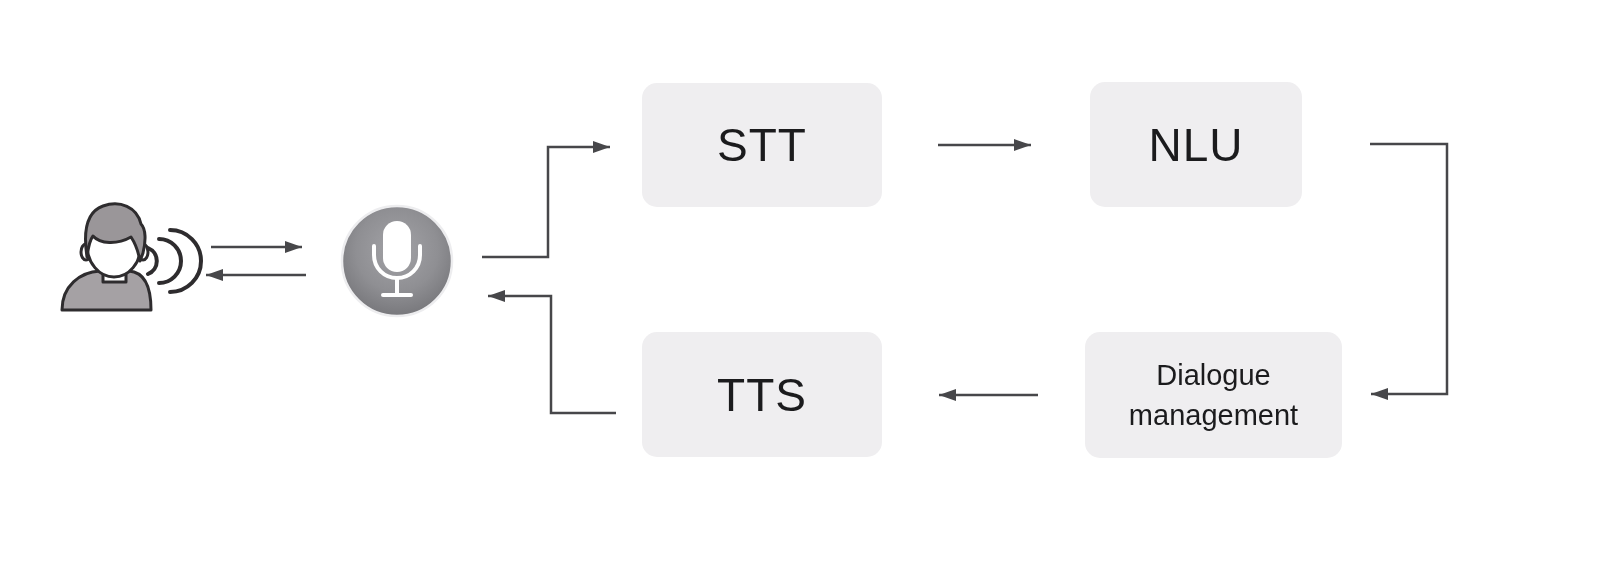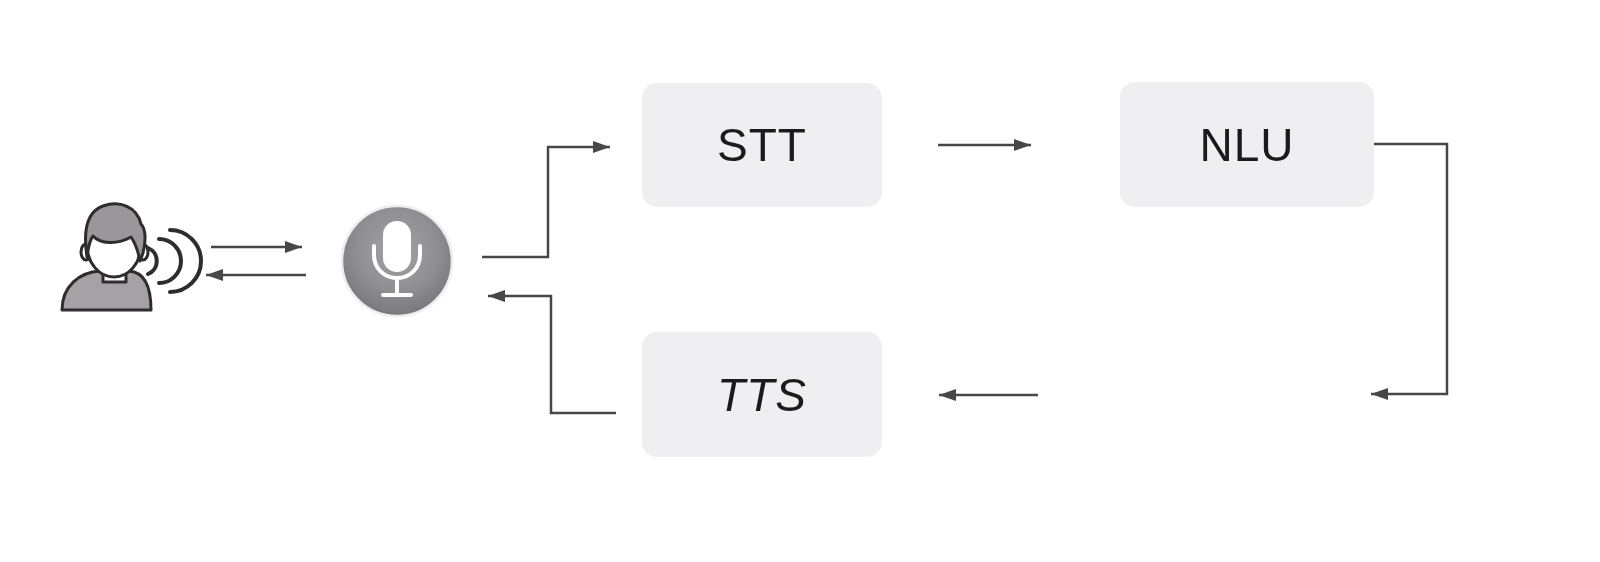--- a/index.html
+++ b/index.html
@@ -97,22 +97,26 @@
     <path class="conn" d="M938,145 L1031,145" marker-end="url(#ah)"></path>
     <path class="conn" d="M1370,144 L1447,144 L1447,394 L1371,394" marker-end="url(#ah)"></path>
     <path class="conn" d="M1038,395 L939,395" marker-end="url(#ah)"></path>
     <path class="conn" d="M616,413 L551,413 L551,296 L488,296" marker-end="url(#ah)"></path>
   </svg>
 
   <div class="node" style="left:642px; top:83px; width:240px; height:124px;">
     <span class="node-label">STT</span>
   </div>
 
-  <div class="node" style="left:1090px; top:82px; width:254px; height:125px;margin-left:30px;">
+  <div class="node" style="left:1090px; top:82px; width:212px; height:125px;">
     <span class="node-label">NLU</span>
   </div>
 
+  <div class="node" style="left:1085px; top:332px; width:257px; height:126px;">
+    <span class="node-label-sm">Dialogue</span>
+    <span class="node-label-sm">management</span>
+  </div>
 
-  <div class="node" style="left:642px; top:332px; width:240px; height:125px;font-style:italic;">
+  <div class="node" style="left:642px; top:332px; width:240px; height:125px;">
     <span class="node-label">TTS</span>
   </div>
 
 </div>
 
 </body></html>

